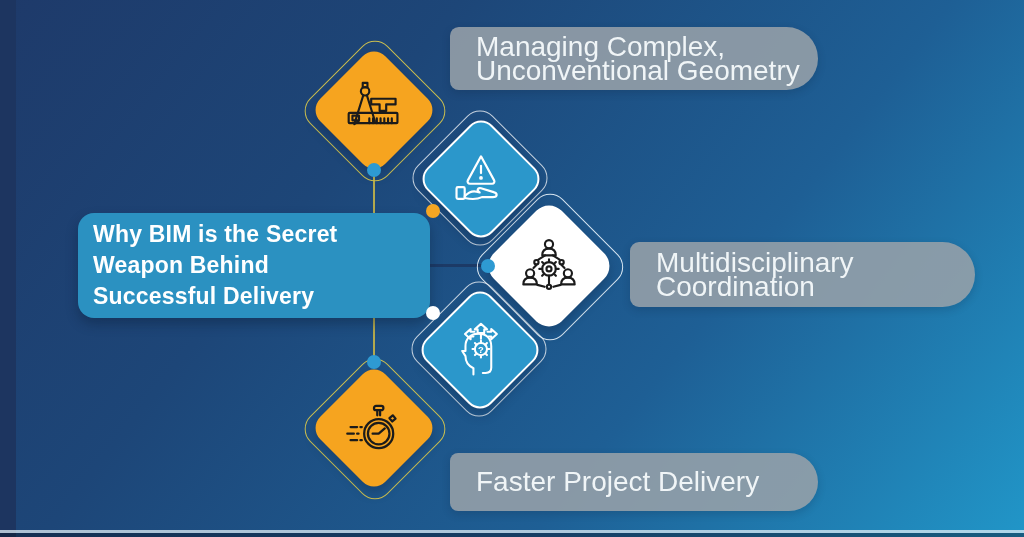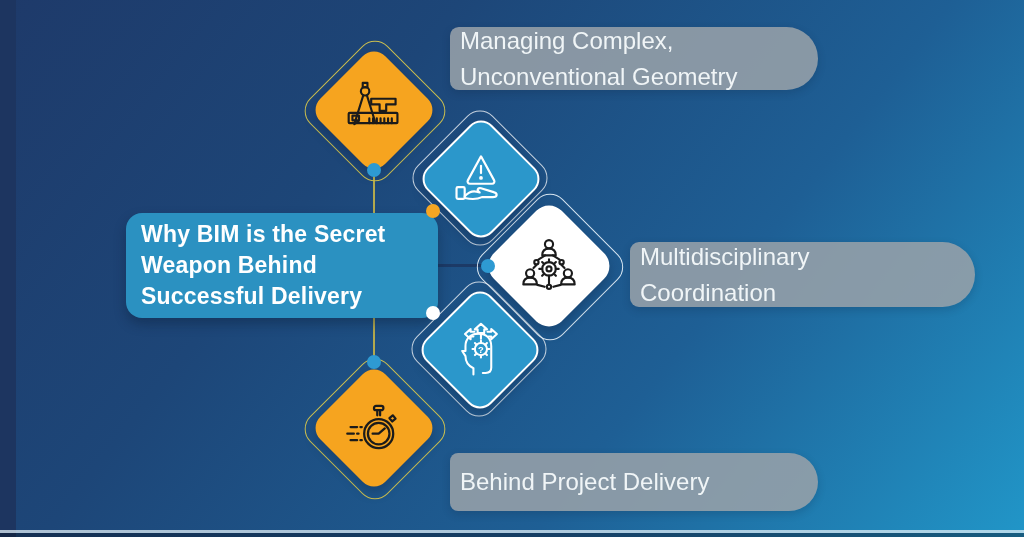--- a/index.html
+++ b/index.html
@@ -5,29 +5,29 @@
   html,body{margin:0;padding:0;background:#0e1c33;font-family:"Liberation Sans",sans-serif;}
   .stage{position:relative;width:1024px;height:537px;overflow:hidden;
     background:linear-gradient(128deg,#1e3a6a 0%,#1d4678 32%,#1e5f95 66%,#2196c8 100%);}
   .left-strip{position:absolute;left:0;top:0;width:16px;height:100%;background:#1d3560;}
   .bottom-line{position:absolute;left:0;bottom:4px;width:100%;height:3px;background:rgba(222,236,244,0.75);}
   .bottom-shade{position:absolute;left:0;bottom:0;width:100%;height:4px;background:rgba(12,22,40,0.45);}
 
   .v-line{position:absolute;left:373px;top:168px;width:2px;height:196px;background:#b3a94e;z-index:2;}
   .h-line{position:absolute;left:420px;top:264px;width:66px;height:2.5px;background:#1c3a66;z-index:2;}
 
-  .title-card{position:absolute;left:78px;top:213px;width:312px;height:105px;border-radius:16px;
+  .title-card{position:absolute;left:78px;top:213px;width:352px;height:105px;border-radius:16px;
     background:#2b91c1;box-shadow:0 6px 12px rgba(10,25,50,0.35);z-index:3;
-    display:flex;align-items:center;margin-left:48px;}
+    display:flex;align-items:center;}
   .title-text{white-space:pre-line;color:#ffffff;font-weight:bold;font-size:23px;line-height:31px;
     padding-left:15px;letter-spacing:0.2px;}
 
   .pill{position:absolute;background:rgba(151,161,169,0.88);border-radius:10px 36px 36px 10px;
     display:flex;align-items:center;z-index:3;box-shadow:0 3px 8px rgba(10,25,50,0.18);}
-  .pill-text{white-space:pre-line;color:#f0f5f7;font-size:24px;line-height:36px;padding-left:10px;}
+  .pill-text{white-space:pre-line;color:#f0f5f7;font-size:28px;line-height:24px;padding-left:26px;}
   .pill1{left:450px;top:27px;width:368px;height:63px;}
   .pill2{left:546px;top:118px;width:374px;height:65px;}
   .pill3{left:630px;top:242px;width:345px;height:65px;}
   .pill4{left:546px;top:357px;width:374px;height:60px;}
   .pill5{left:450px;top:453px;width:368px;height:58px;}
 
   .ring{position:absolute;transform:rotate(45deg);border-radius:18px;z-index:4;background:transparent;}
   .ring-yellow{border:1.3px solid rgba(211,196,77,0.95);}
   .ring-white{border:1.3px solid rgba(255,255,255,0.75);}
   .ring-light{border:1.3px solid rgba(235,245,252,0.9);}
@@ -77,21 +77,21 @@
 
   <div class="pill pill1">
     <div class="pill-text">Managing Complex,
 Unconventional Geometry</div>
   </div>
   <div class="pill pill3">
     <div class="pill-text">Multidisciplinary
 Coordination</div>
   </div>
   <div class="pill pill5">
-    <div class="pill-text">Behind Project Delivery</div>
+    <div class="pill-text">Faster Project Delivery</div>
   </div>
 
   <div class="ring ring-yellow ring1"></div>
   <div class="ring ring-white ring2"></div>
   <div class="ring ring-light ring3"></div>
   <div class="ring ring-white ring4"></div>
   <div class="ring ring-yellow ring5"></div>
 
   <div class="diamond d-orange d1">
     <div class="icon-holder">

